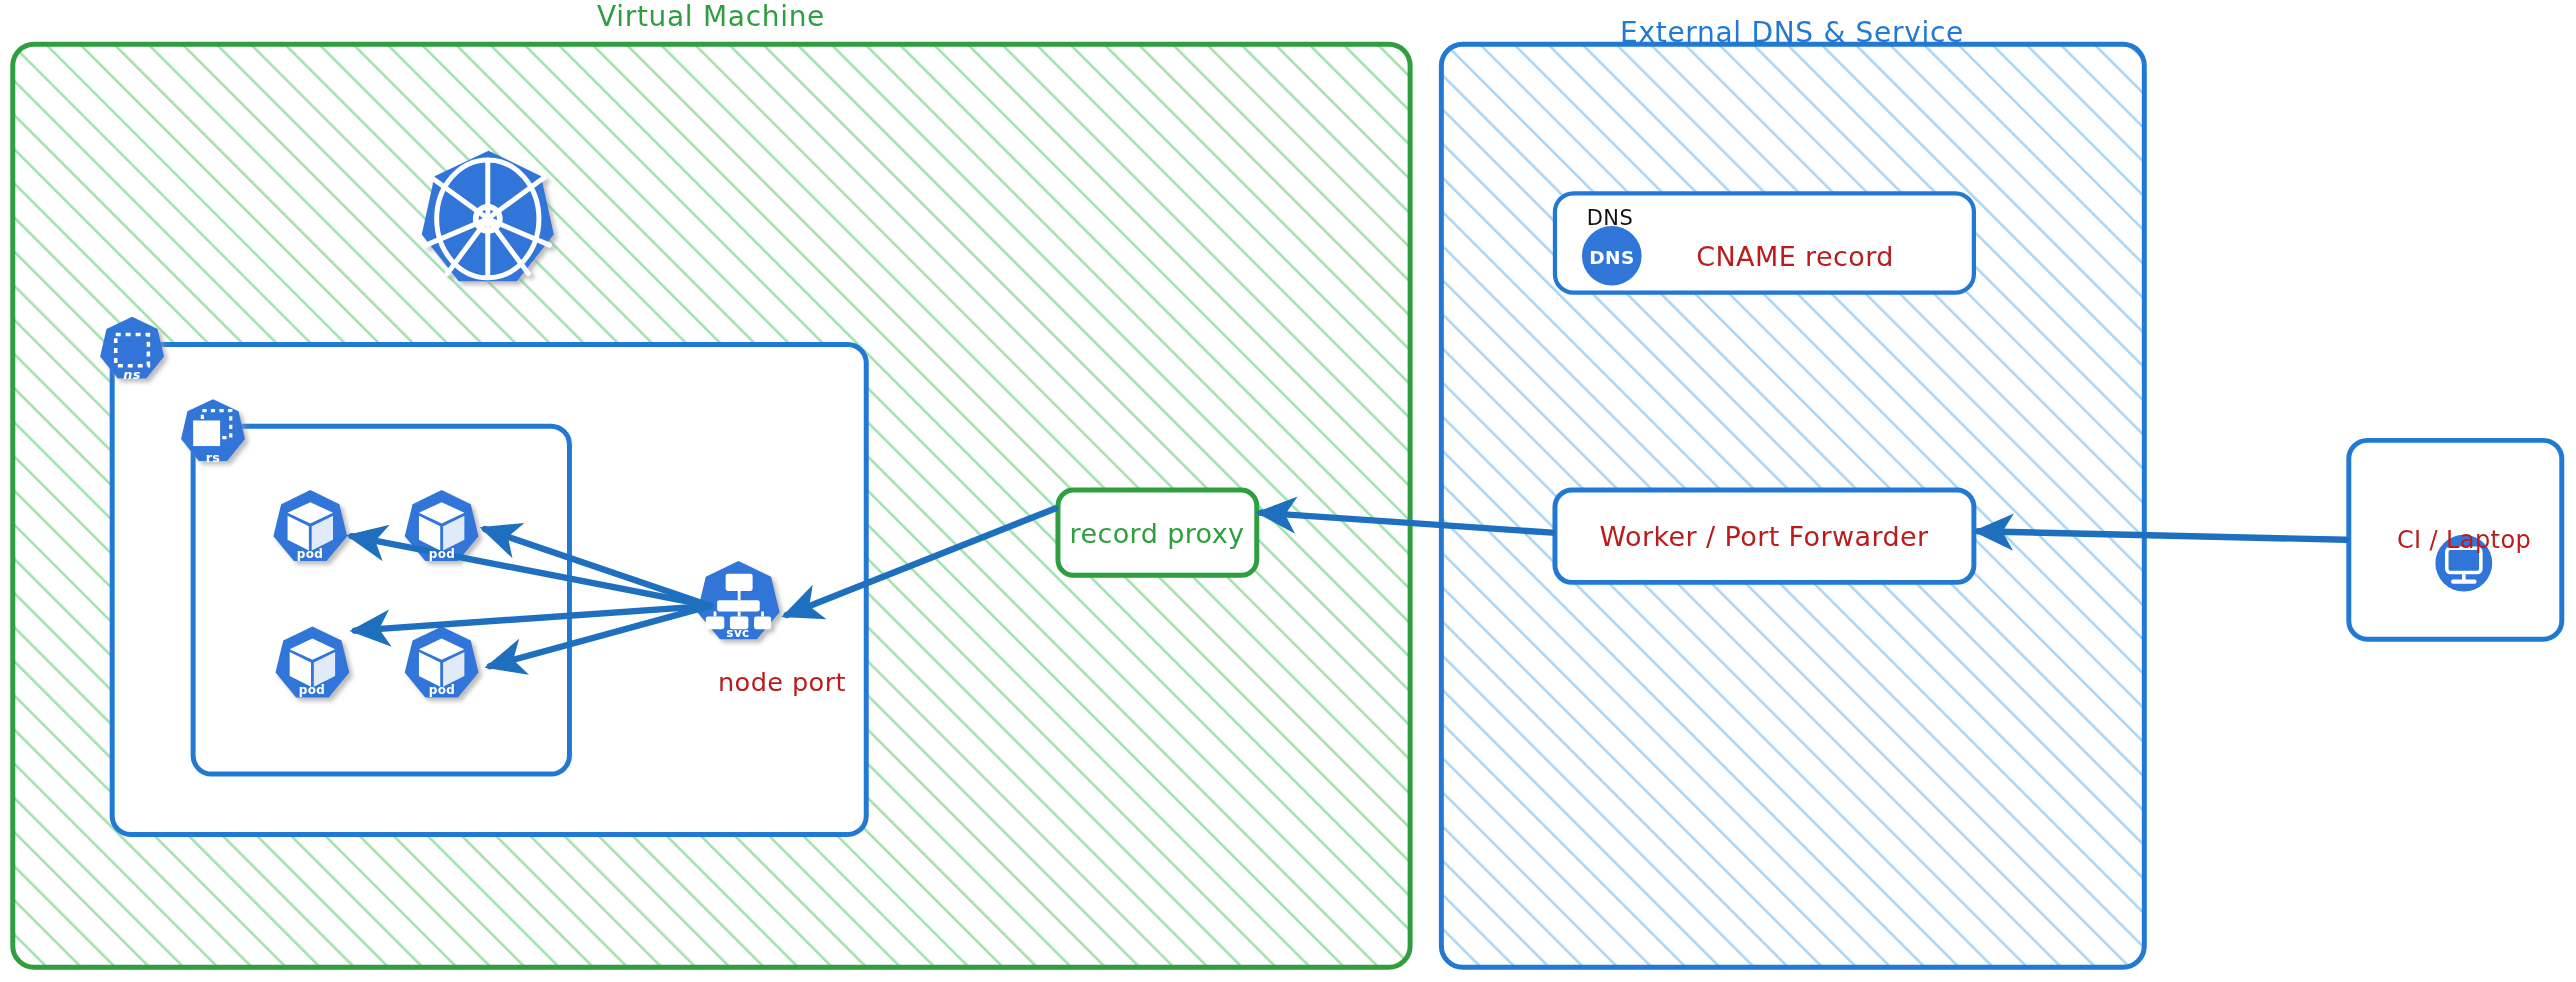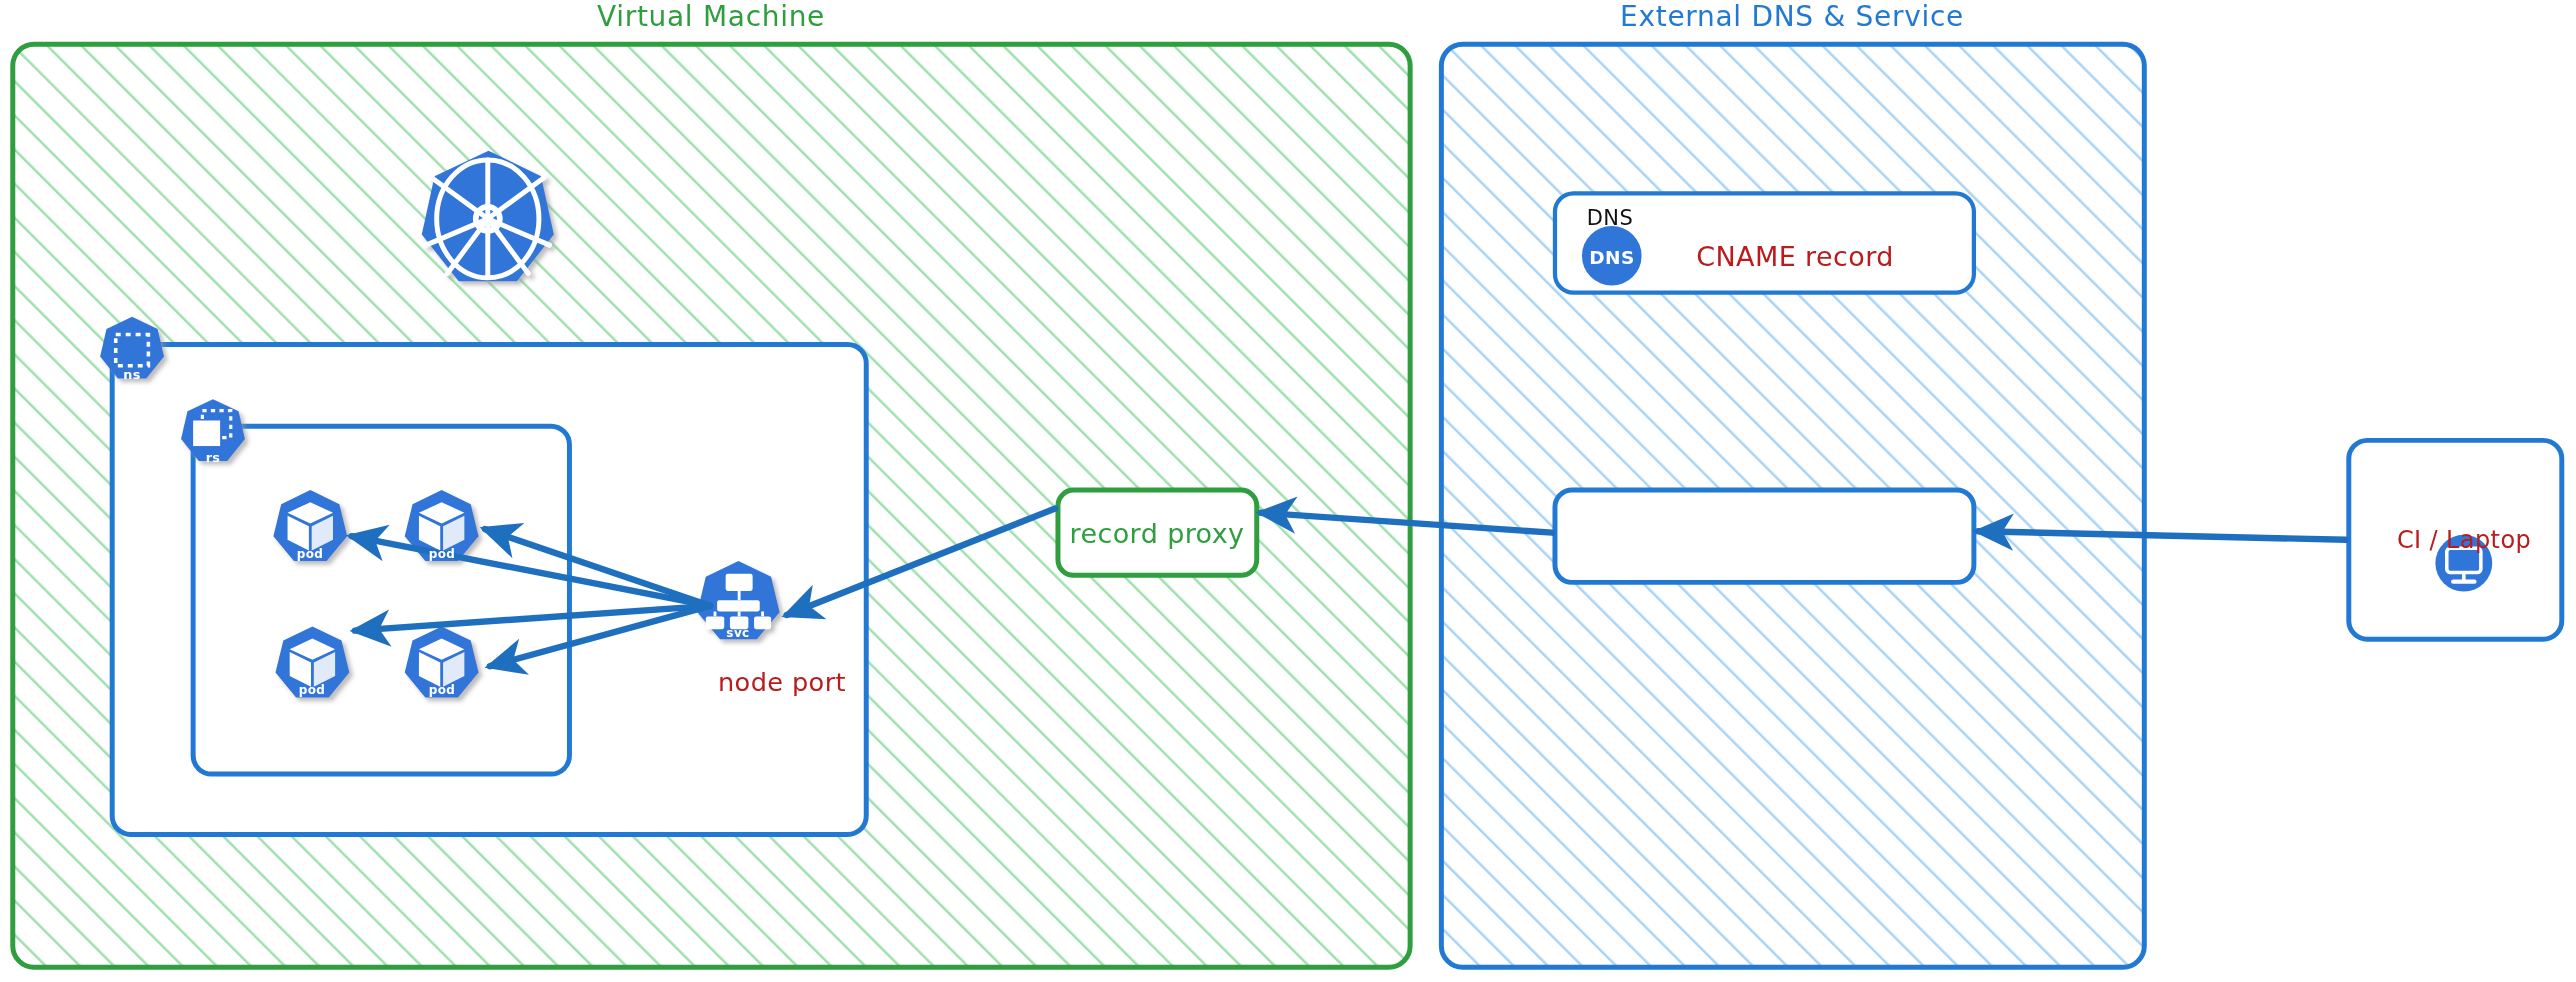--- a/index.html
+++ b/index.html
@@ -180,40 +180,41 @@
       <rect x="3446" y="772" width="48" height="34" rx="5" fill="none" stroke="#ffffff" stroke-width="5"></rect>
       <line x1="3470" y1="806" x2="3470" y2="818" stroke="#ffffff" stroke-width="5"></line>
       <line x1="3455" y1="819" x2="3485" y2="819" stroke="#ffffff" stroke-width="6" stroke-linecap="round"></line>
     </g>
 
     <line x1="3304" y1="760" x2="2786" y2="748" stroke="#1f6fbf" stroke-width="9" stroke-linecap="round" marker-end="url(#arrowHead)"></line>
   </svg>
 
   <div class="panel-title title-green" style="left:711px;top:0px;">Virtual Machine</div>
 
-  <div class="panel-title title-blue" style="left:1792px;top:0px;">External DNS &amp; Service</div>
-
-  <div class="badge-text tiny" style="left:132px;top:374px;">ns</div>
+  <div class="panel-title title-blue" style="left:1792px;top:16px;">External DNS &amp; Service</div>
+
+  <div class="badge-text tiny" style="left:132px;top:374px;font-style:italic;">ns</div>
 
   <div class="badge-text tiny" style="left:213px;top:457px;">rs</div>
 
   <div class="badge-text" style="left:310px;top:554px;">pod</div>
   <div class="badge-text" style="left:442px;top:554px;">pod</div>
   <div class="badge-text" style="left:312px;top:690px;">pod</div>
   <div class="badge-text" style="left:442px;top:690px;">pod</div>
 
   <div class="badge-text" style="left:738px;top:633px;">svc</div>
 
   <div class="node-label lbl-blue" style="left:738px;top:682px;font-size:25.6px;margin-left:44px;">node port</div>
 
   <div class="node-label lbl-green" style="left:1157px;top:533px;">record proxy</div>
 
   <div class="node-label lbl-black" style="left:1610px;top:218px;font-size:21px;">DNS</div>
 
   <div class="badge-text" style="left:1612px;top:257px;font-size:18.5px;">DNS</div>
 
   <div class="node-label lbl-blue" style="left:1795px;top:256px;">CNAME record</div>
 
+  <div class="node-label lbl-blue" style="left:1764px;top:536px;">Worker / Port Forwarder</div>
 
   <div class="node-label lbl-blue" style="left:2464px;top:524px;font-size:24px;margin-top:16px;">CI / Laptop</div>
 
 </div>
 
 
 </body></html>

